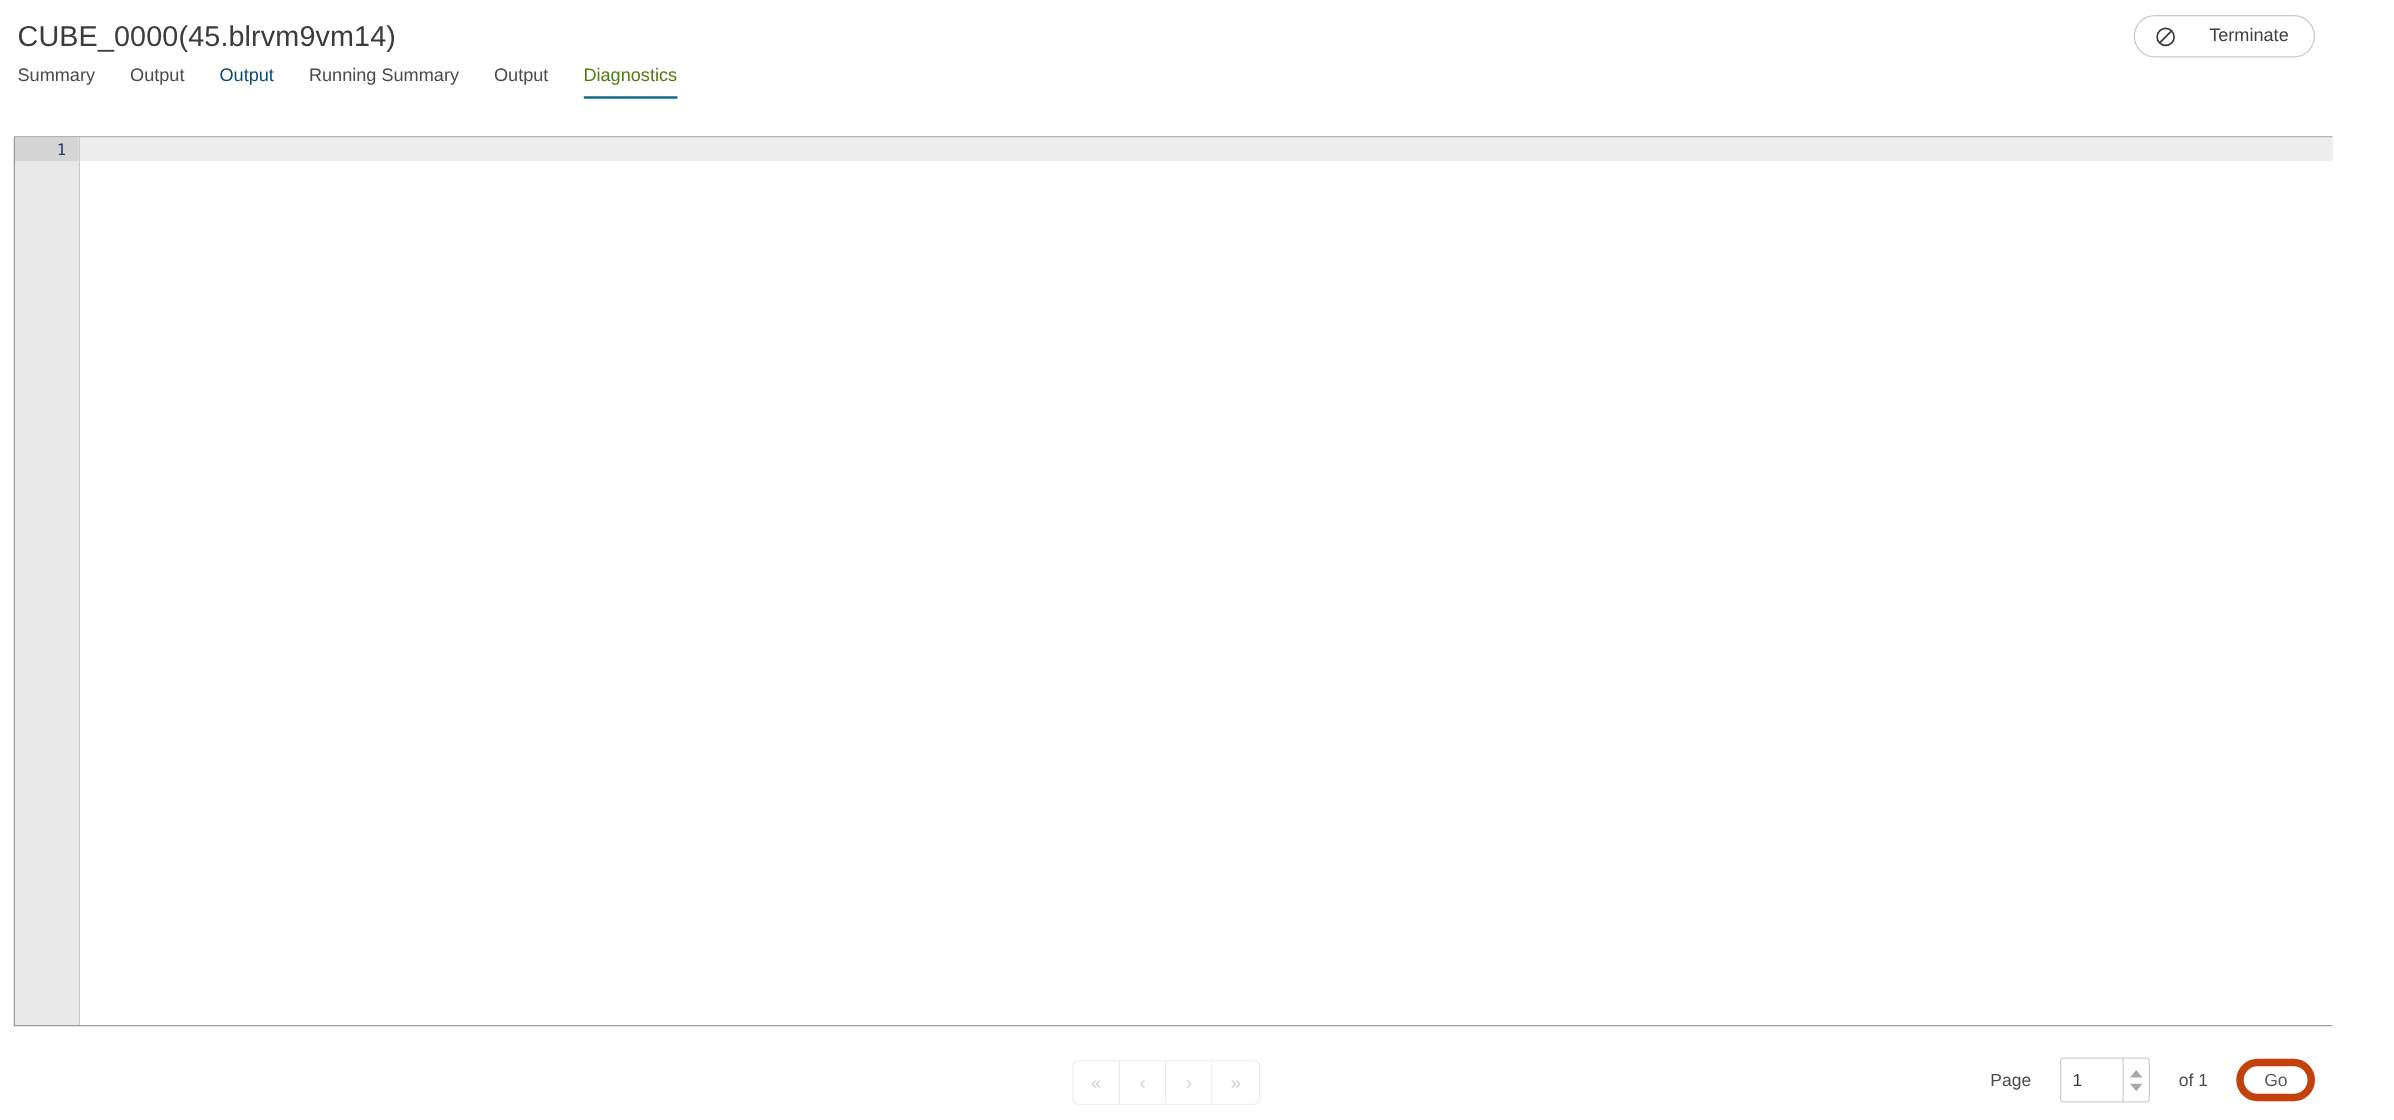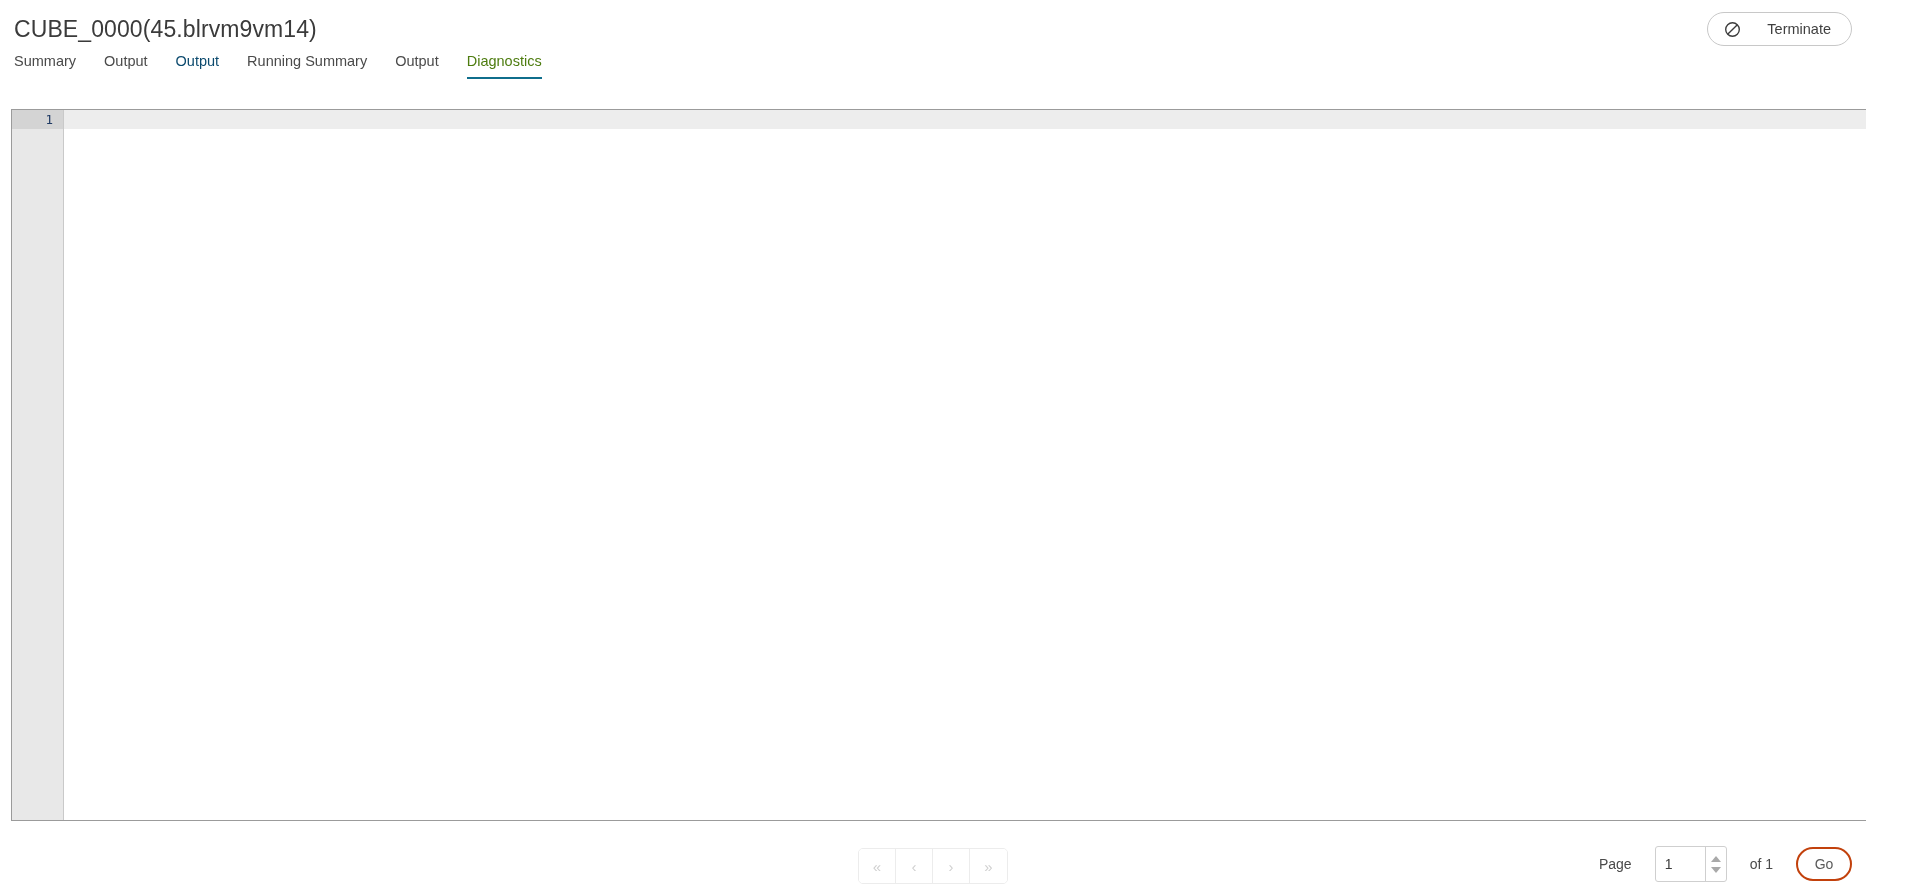--- a/index.html
+++ b/index.html
@@ -254,21 +254,21 @@
     border-right: 5px solid transparent;
     cursor: pointer;
   }
   .spin-up { border-bottom: 6px solid #a9a9a9; }
   .spin-down { border-top: 6px solid #a9a9a9; }
 
   .go-btn {
     height: 34px;
     min-width: 56px;
     padding: 0 16px;
-    border: 2px solid #c2410c;
+    border: 6px solid #c2410c;
     border-radius: 17px;
     background: #ffffff;
     color: #5a5a5a;
     font-size: 14px;
     cursor: pointer;
     font-family: "Liberation Sans", sans-serif;
   }
 </style>
 </head>
 <body>

